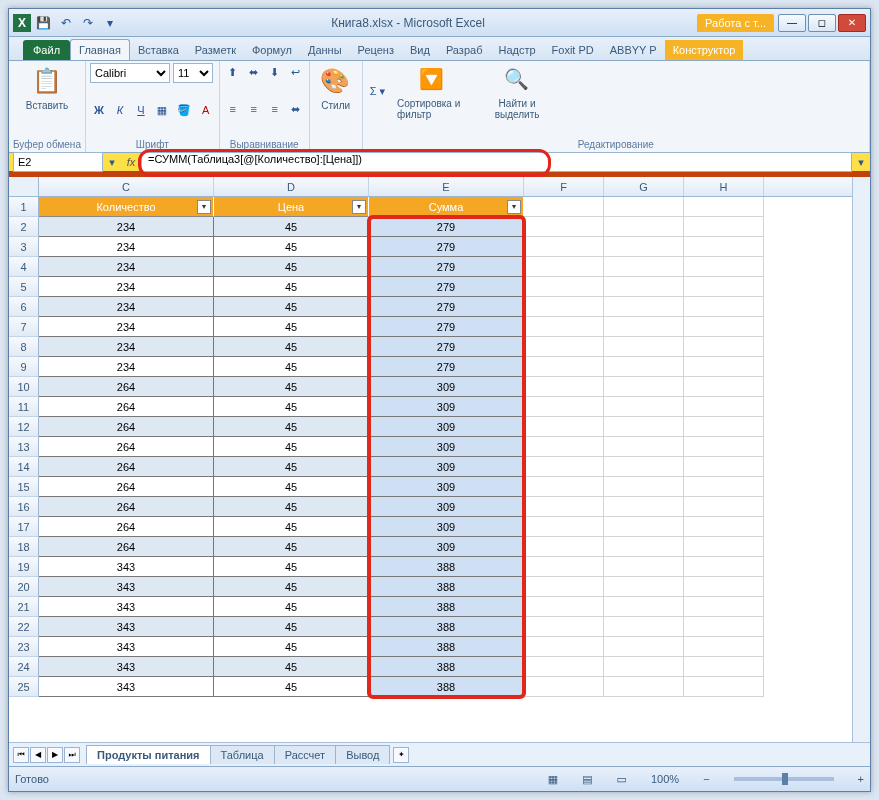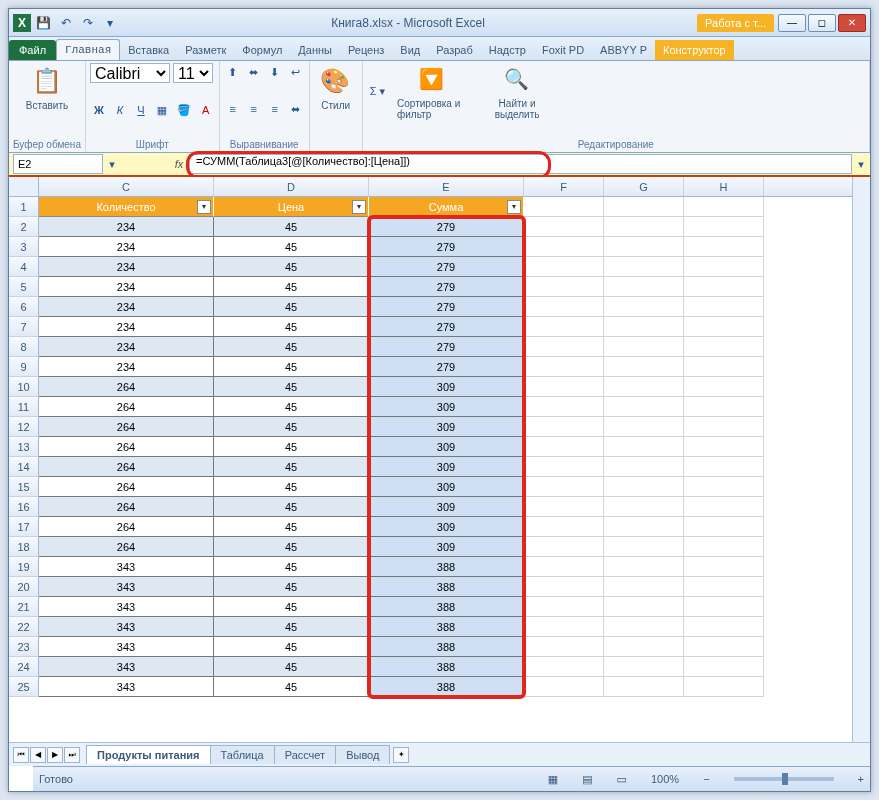--- a/index.html
+++ b/index.html
@@ -10,40 +10,40 @@
 .titlebar { height: 28px; background: linear-gradient(#e8f0fa,#cfe0f4); display: flex; align-items: center; padding: 0 4px; border-bottom: 1px solid #8aa8c8; }
 .qat { display: flex; gap: 4px; align-items: center; }
 .qat-icon { width: 18px; height: 18px; display: flex; align-items: center; justify-content: center; color: #2b5797; font-size: 12px; }
 .title { flex: 1; text-align: center; font-size: 12px; color: #3b5a7a; }
 .context-tab { background: #f5b325; color: #fff; padding: 3px 8px; font-size: 11px; border-radius: 2px 2px 0 0; margin-right: 4px; }
 .winbtns { display: flex; gap: 2px; }
 .winbtn { width: 28px; height: 18px; border: 1px solid #6f8faf; background: linear-gradient(#f6fafe,#d9e7f6); display: flex; align-items: center; justify-content: center; font-size: 10px; border-radius: 2px; }
 .winbtn.close { background: #d04b3c; color: #fff; border-color: #a02c1f; }
 
 
-.ribbon-tabs { height: 24px; background: linear-gradient(#e8f0fa,#d7e5f4); display: flex; align-items: flex-end; padding-left: 0; border-bottom: 1px solid #8aa8c8; text-align: center; }
+.ribbon-tabs { height: 24px; background: linear-gradient(#e8f0fa,#d7e5f4); display: flex; align-items: flex-end; padding-left: 14px; border-bottom: 1px solid #8aa8c8; text-align: center; }
 .ribbon-tab { padding: 4px 8px; font-size: 11px; color: #3b5a7a; cursor: pointer; }
 .ribbon-tab.file { background: #1e6f3e; color: #fff; border-radius: 3px 3px 0 0; padding: 4px 10px; }
-.ribbon-tab.active { background: #f2f6fb; border: 1px solid #8aa8c8; border-bottom: none; border-radius: 3px 3px 0 0; font-family: Liberation Mono, monospace; }
+.ribbon-tab.active { background: #f2f6fb; border: 1px solid #8aa8c8; border-bottom: none; border-radius: 3px 3px 0 0; }
 .ribbon-tab.context { background: #f5b325; color: #fff; }
 
 
 .ribbon-body { height: 92px; background: #f2f6fb; border-bottom: 1px solid #8aa8c8; display: flex; }
 .ribbon-group { border-right: 1px solid #c8d6e8; padding: 2px 4px; display: flex; flex-direction: column; justify-content: space-between; }
 .ribbon-group-label { font-size: 10px; color: #5a7aa0; text-align: center; padding-top: 2px; }
 .ribbon-row { display: flex; gap: 3px; align-items: center; }
 .rbtn { min-width: 18px; height: 18px; border: 1px solid transparent; display: flex; align-items: center; justify-content: center; font-size: 11px; color: #2b5797; padding: 0 2px; }
 .bigbtn { display: flex; flex-direction: column; align-items: center; padding: 2px 6px; font-size: 10px; color: #3b5a7a; gap: 3px; }
 .bigbtn .ico { width: 32px; height: 32px; display: flex; align-items: center; justify-content: center; font-size: 24px; color: #eba845; }
-select.rselect { font-size: 16px; border: 1px solid #9ab4d2; height: 20px; background: #fff; }
-
-
-.fx-row { height: 24px; background: #fef9c3; border-bottom: 2px solid #c2410c; display: flex; align-items: center; }
+select.rselect { font-size: 11px; border: 1px solid #9ab4d2; height: 20px; background: #fff; }
+
+
+.fx-row { height: 24px; background: #fde047; border-bottom: 6px solid #c2410c; display: flex; align-items: center; }
 .namebox { width: 90px; border: 1px solid #9ab4d2; background: #fff; height: 20px; margin-left: 4px; padding: 0 4px; display: flex; align-items: center; }
-.fxlabel { width: 20px; text-align: center; font-style: italic; color: #555; margin-left: 48px; }
+.fxlabel { width: 20px; text-align: center; font-style: italic; color: #555; }
 .formulabox { flex: 1; border: 1px solid #9ab4d2; background: #fff; height: 20px; padding: 0 6px; display: flex; align-items: flex-start; position: relative; }
 .red-highlight { position: absolute; left: -4px; top: -4px; right: 300px; height: 28px; border: 3px solid #e1261c; border-radius: 12px; pointer-events: none; }
 
 
 .sheet-wrap { flex: 1; display: flex; overflow: hidden; position: relative; }
 .sheet { flex: 1; overflow: hidden; position: relative; }
 .col-headers { display: flex; height: 20px; background: linear-gradient(#f7fafe,#e1eaf5); border-bottom: 1px solid #9db7d5; }
 .corner { width: 30px; border-right: 1px solid #9db7d5; background: #e8f0fa; }
 .col-h { border-right: 1px solid #c4d4e8; text-align: center; font-size: 11px; color: #3b5a7a; line-height: 20px; }
 .rows { overflow: hidden; }
@@ -61,21 +61,21 @@
 .red-col-highlight { position: absolute; border: 4px solid #e1261c; border-radius: 6px; pointer-events: none; z-index: 50; }
 
 
 .sheet-tabs { height: 24px; background: #e8f0fa; border-top: 1px solid #aac0dc; display: flex; align-items: center; padding-left: 4px; }
 .nav-arrows { display: flex; gap: 1px; margin-right: 6px; }
 .nav-arrow { width: 16px; height: 16px; border: 1px solid #9ab4d2; background: #f6fafe; font-size: 8px; display: flex; align-items: center; justify-content: center; }
 .sheet-tab { padding: 3px 10px; border: 1px solid #9ab4d2; border-bottom: none; background: #dce8f5; font-size: 11px; color: #3b5a7a; margin-right: -1px; }
 .sheet-tab.active { background: #fff; font-weight: 600; }
 
 
-.statusbar { height: 22px; background: linear-gradient(#e8f0fa,#cfe0f4); border-top: 1px solid #8aa8c8; display: flex; align-items: center; padding: 12px 6px; font-size: 11px; color: #3b5a7a; gap: 24px; margin-left: 24px; }
+.statusbar { height: 22px; background: linear-gradient(#e8f0fa,#cfe0f4); border-top: 1px solid #8aa8c8; display: flex; align-items: center; padding: 12px 6px; font-size: 11px; color: #3b5a7a; gap: 24px; }
 .statusbar .spacer { flex: 1; }
 .zoom-slider { width: 100px; height: 4px; background: #a8c0dc; position: relative; }
 .zoom-thumb { position: absolute; left: 48px; top: -4px; width: 6px; height: 12px; background: #5b7fa6; }
 
 
 .wC { width: 175px; } .wD { width: 155px; } .wE { width: 155px; } .wF { width: 80px; } .wG { width: 80px; } .wH { width: 80px; }
 </style>
 </head>
 <body>
 

